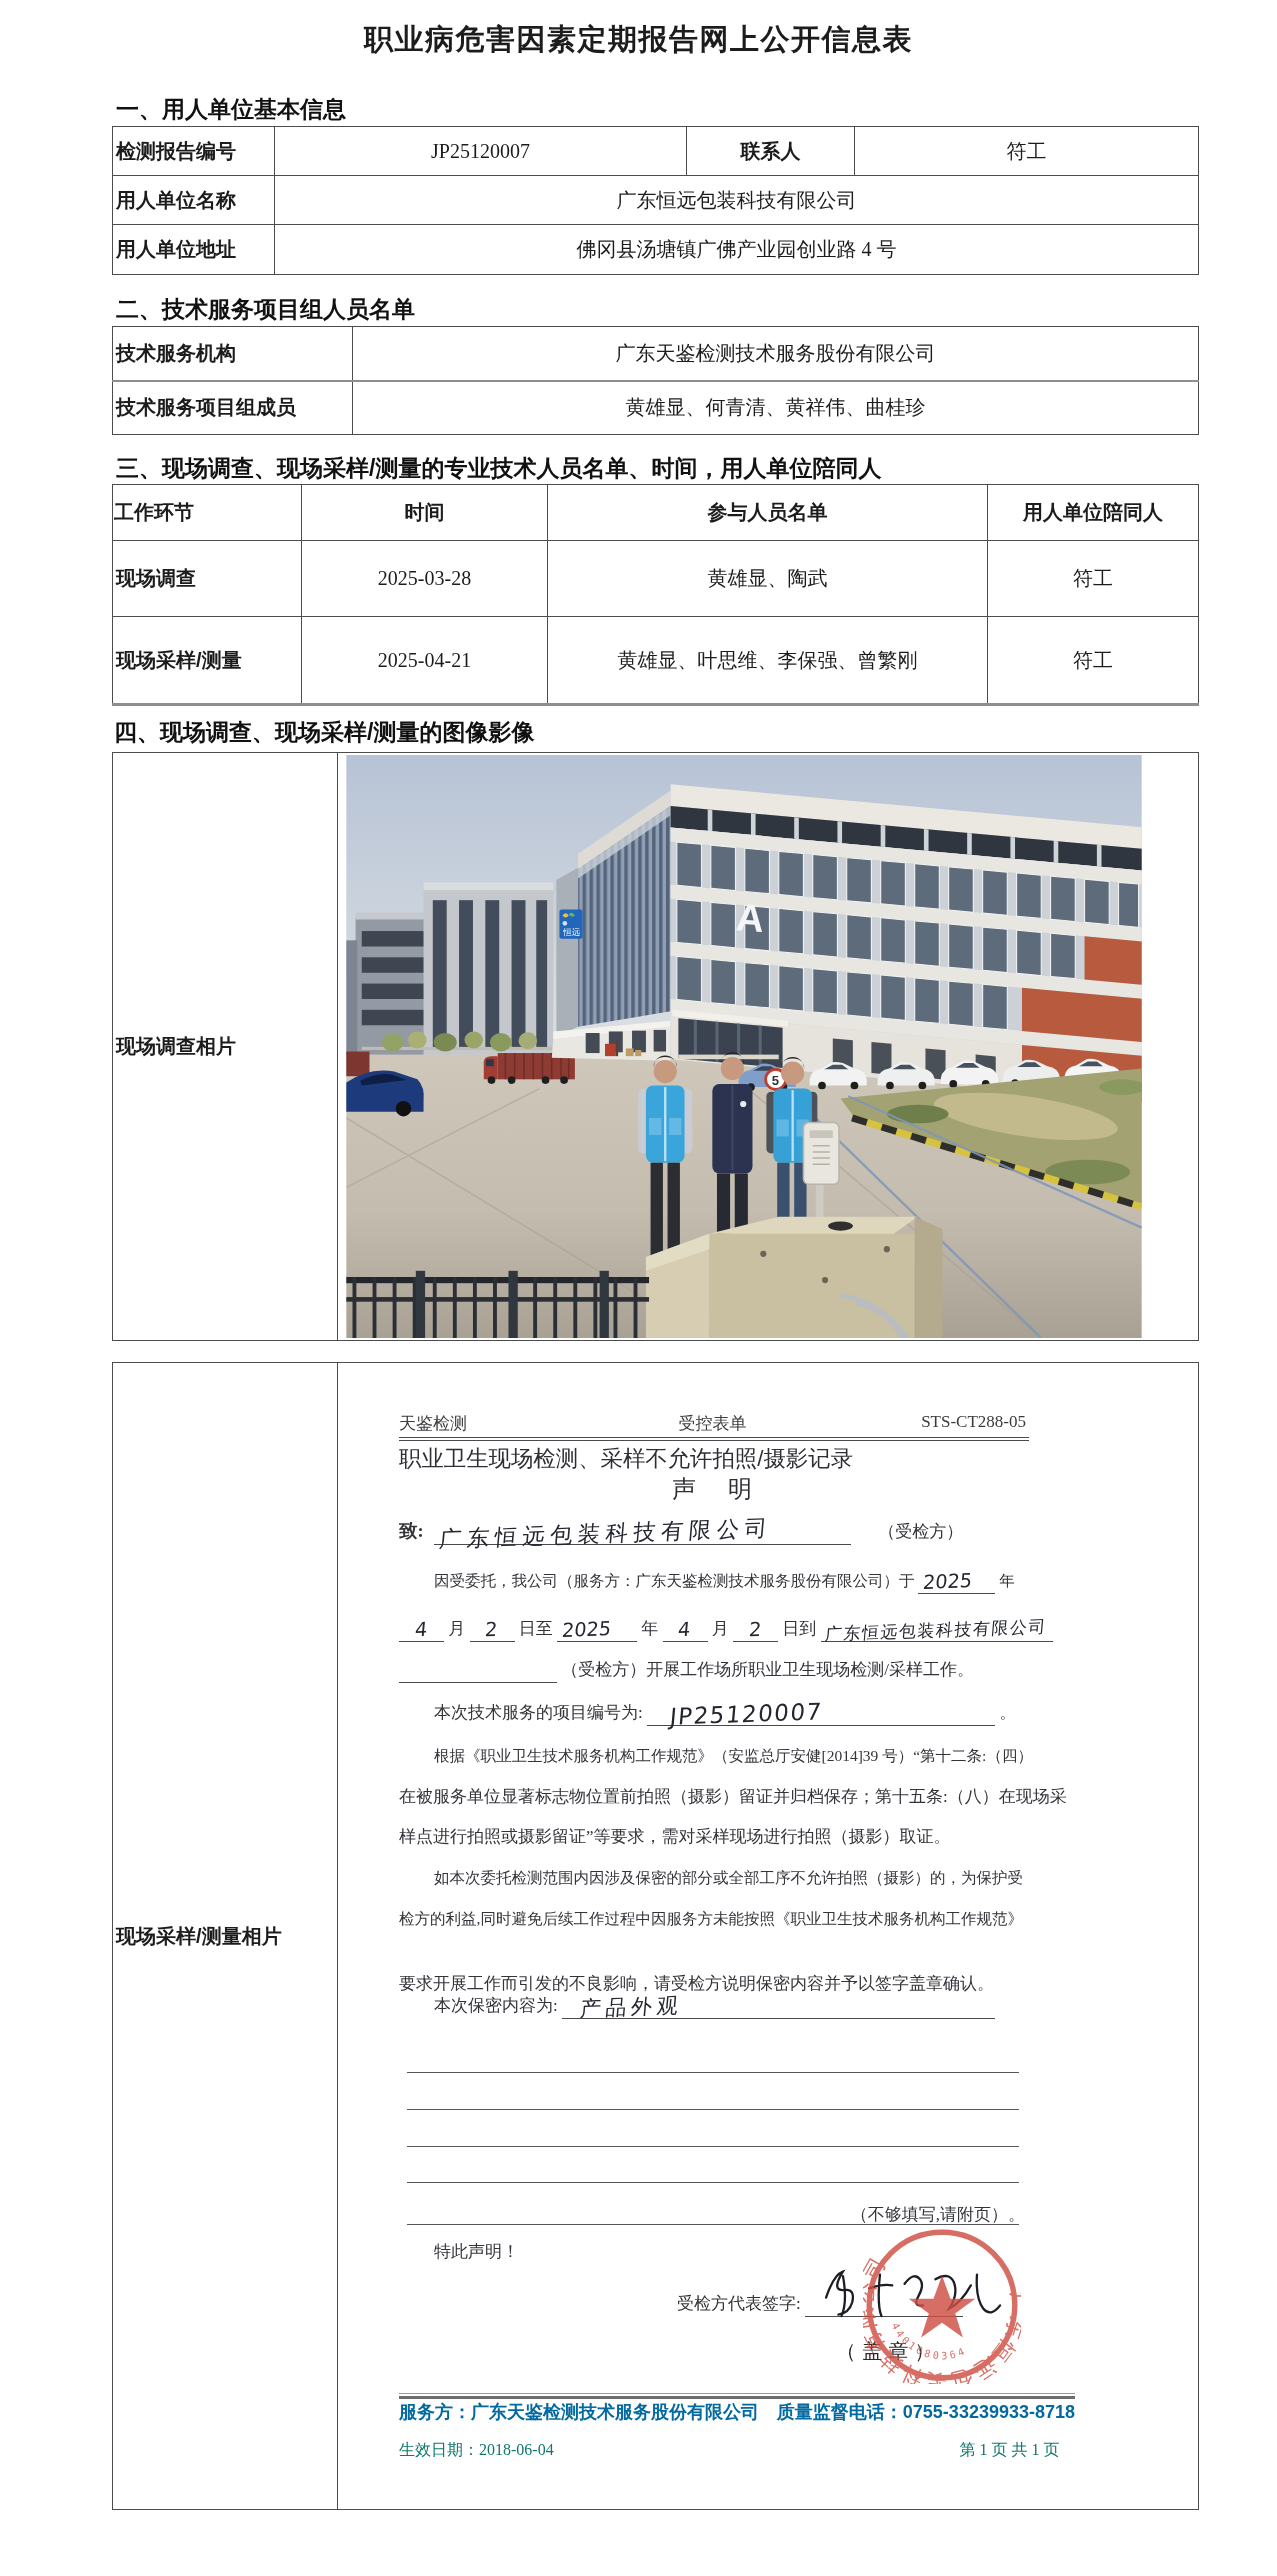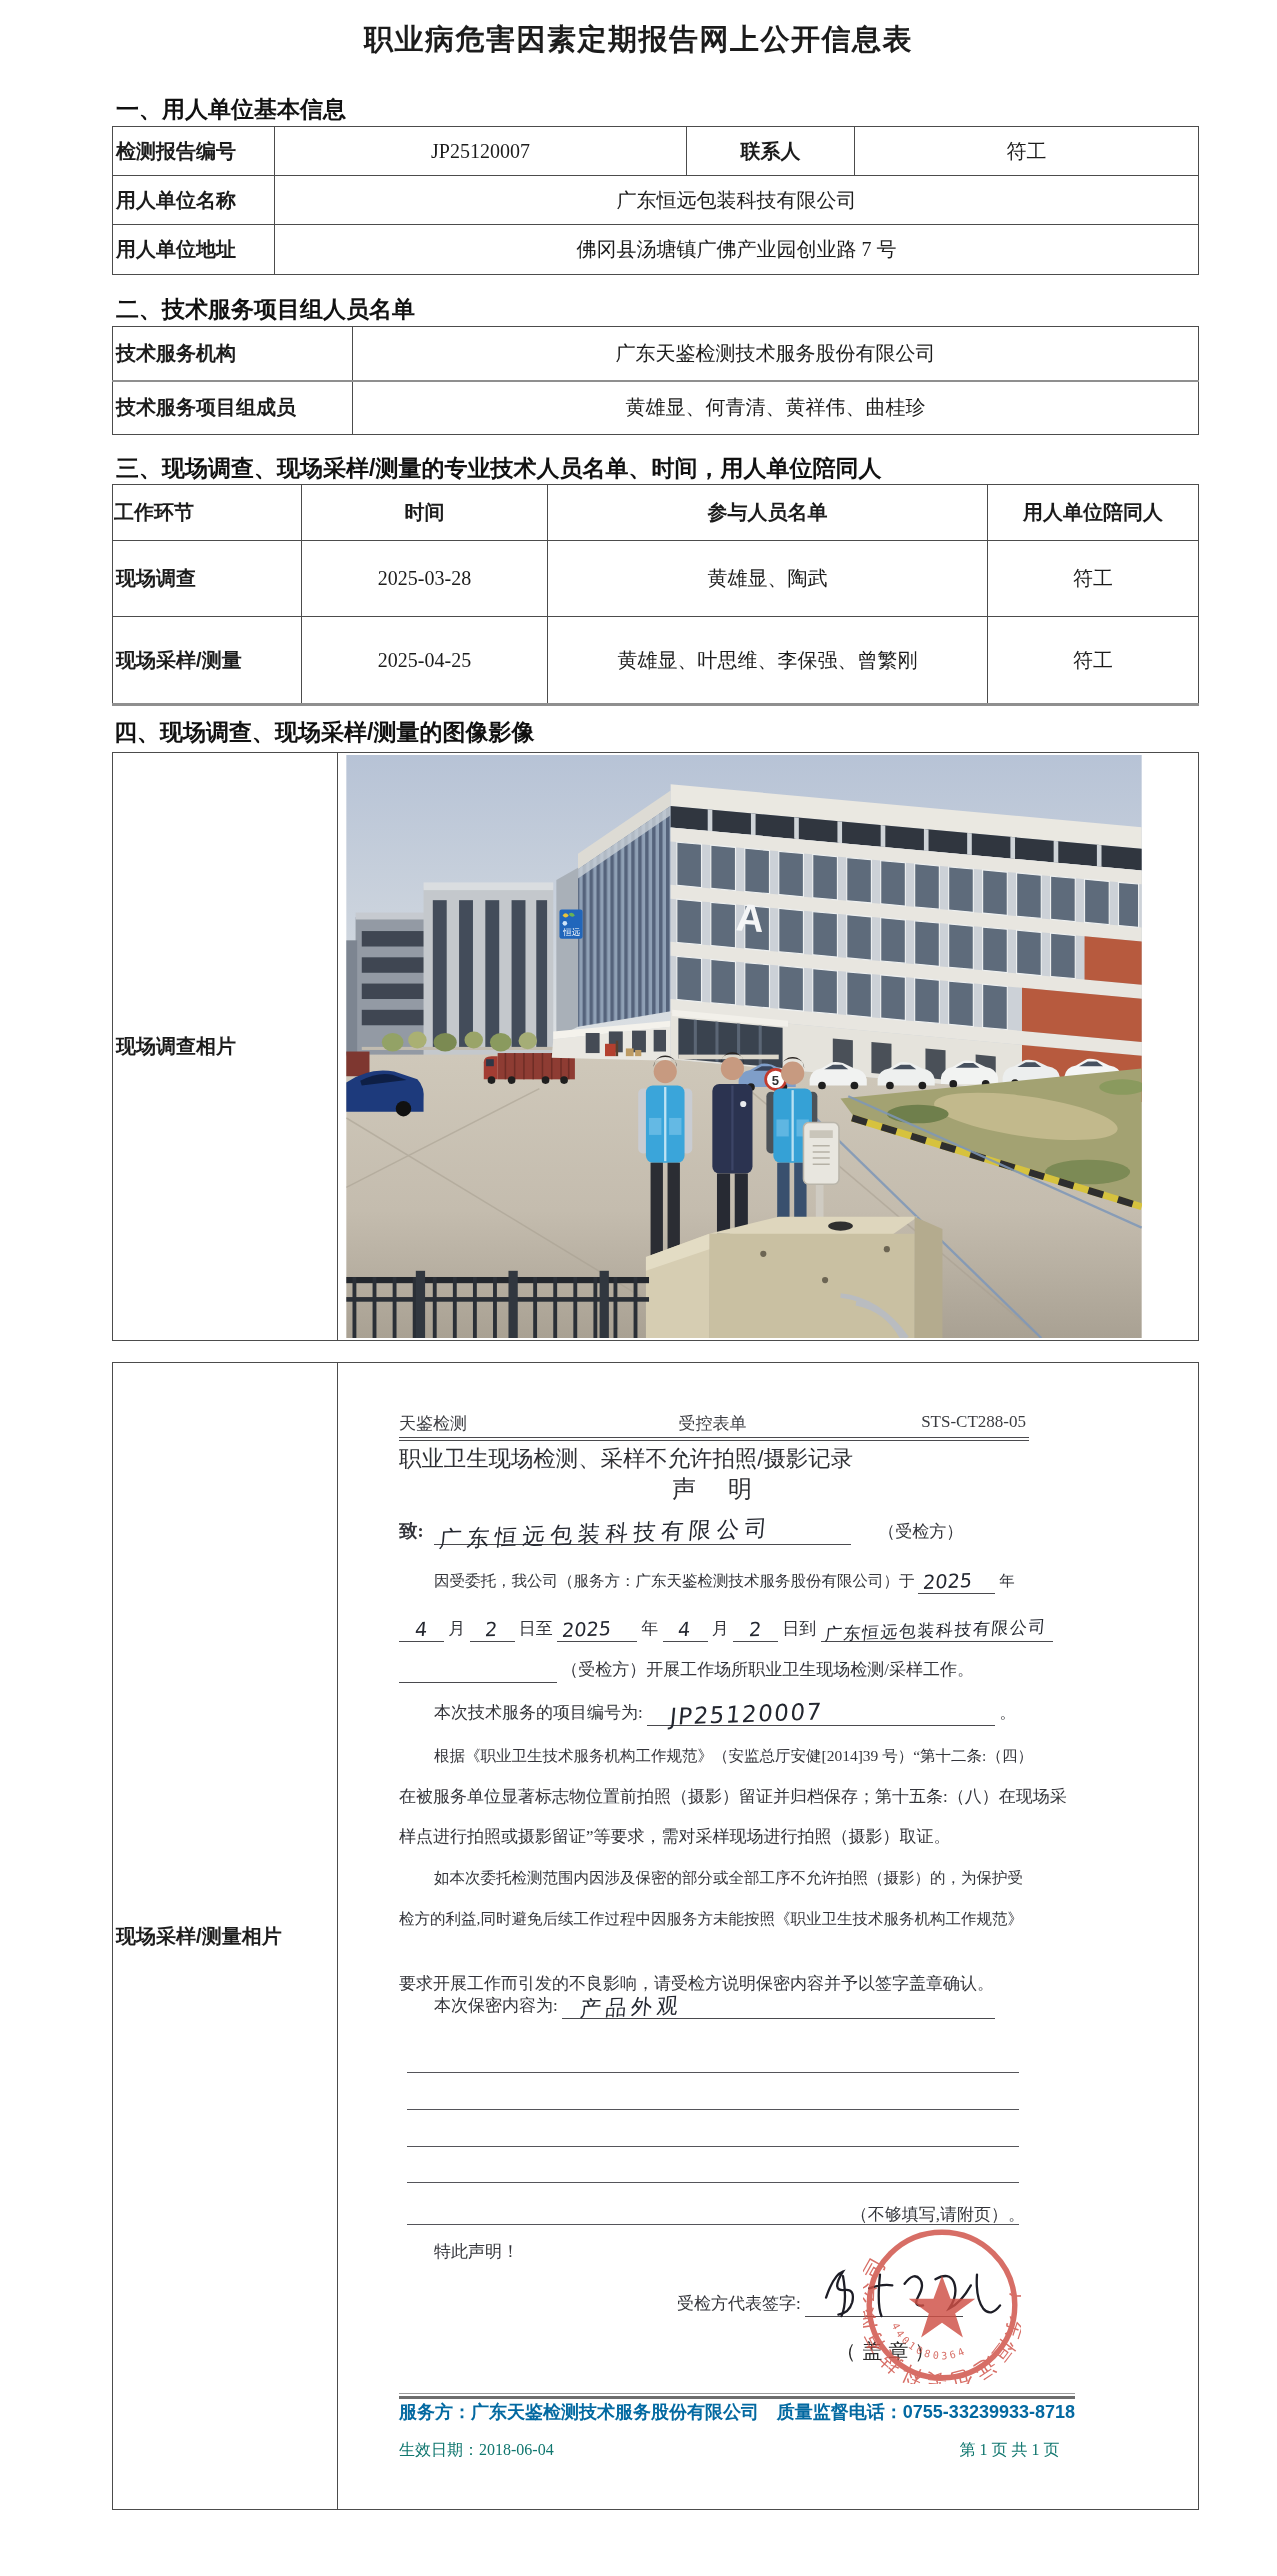--- a/index.html
+++ b/index.html
@@ -57,21 +57,21 @@
     <td class="val">JP25120007</td>
     <td class="hdr">联系人</td>
     <td class="val">符工</td>
   </tr>
   <tr style="height:49px">
     <td class="lbl">用人单位名称</td>
     <td class="val" colspan="3">广东恒远包装科技有限公司</td>
   </tr>
   <tr style="height:50px">
     <td class="lbl">用人单位地址</td>
-    <td class="val" colspan="3">佛冈县汤塘镇广佛产业园创业路 7 号</td>
+    <td class="val" colspan="3">佛冈县汤塘镇广佛产业园创业路 4 号</td>
   </tr>
 </tbody>
   </table>
 
 <div class="abs sec-head" style="left:116px;top:294px;">二、技术服务项目组人员名单</div>
 
 <table class="grid" style="left:112px;top:326px;width:1086px;">
   <colgroup>
       <col style="width:240px">
       <col style="width:846px">
@@ -105,21 +105,21 @@
     <td class="hdr">用人单位陪同人</td>
   </tr>
   <tr style="height:76px">
     <td class="lbl">现场调查</td>
     <td class="val">2025-03-28</td>
     <td class="val">黄雄显、陶武</td>
     <td class="val">符工</td>
   </tr>
   <tr style="height:88px">
     <td class="lbl">现场采样/测量</td>
-    <td class="val">2025-04-25</td>
+    <td class="val">2025-04-21</td>
     <td class="val">黄雄显、叶思维、李保强、曾繁刚</td>
     <td class="val">符工</td>
   </tr>
 </tbody>
   </table>
 
 <div class="abs sec-head" style="left:114px;top:717px;">四、现场调查、现场采样/测量的图像影像</div>
 
 <table class="grid" style="left:112px;top:752px;width:1086px;">
   <colgroup>

